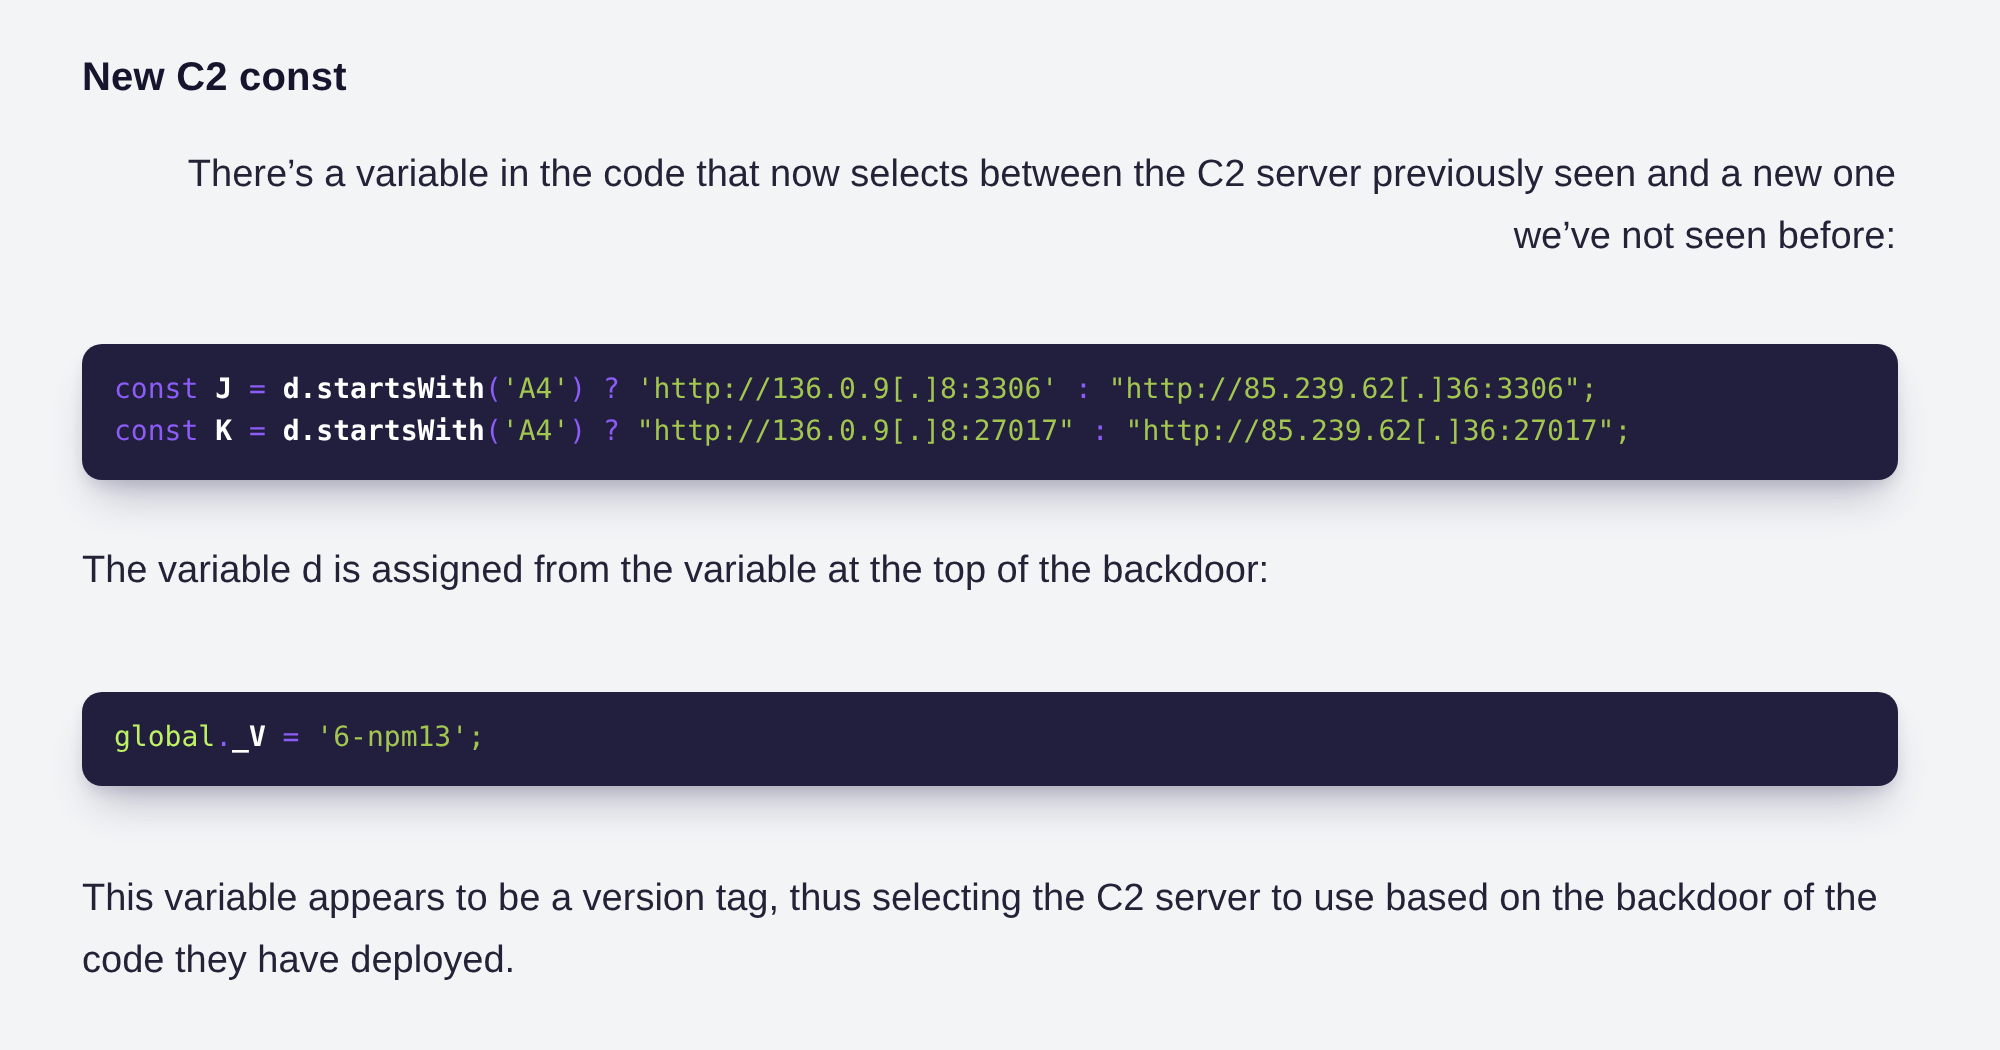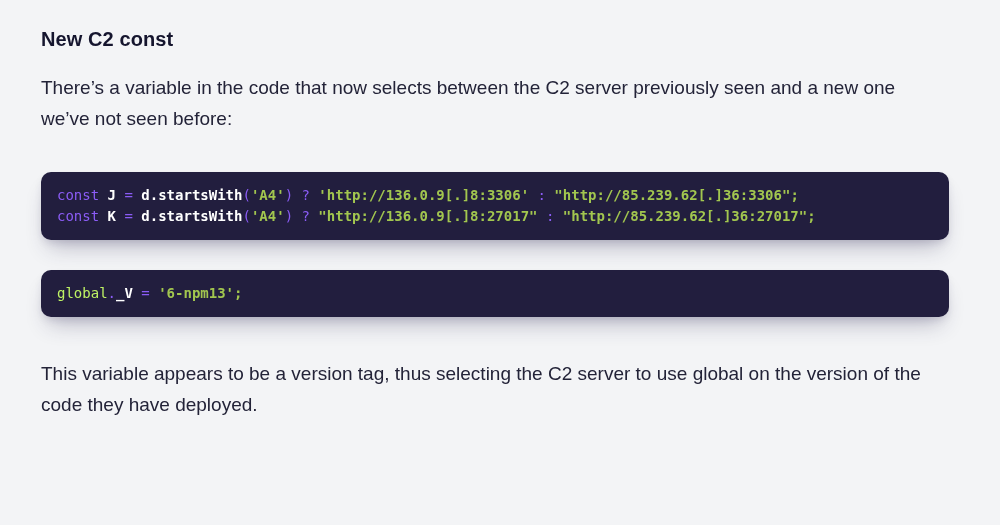--- a/index.html
+++ b/index.html
@@ -23,51 +23,52 @@
     margin: 0 0 21px 0;
     letter-spacing: 0.1px;
   }
   .para {
     font-size: 19px;
     line-height: 31px;
     margin: 0;
     color: #232338;
     max-width: 908px;
   }
-  .p-intro { margin-bottom: 38px; }
+  .p-intro { margin-bottom: 38px; text-align: right; }
   .p-mid   { margin-bottom: 45px; }
   .p-end   { margin-bottom: 0; }
   .code-card {
     width: 908px;
     background: #221e3e;
     border-radius: 10px;
     padding: 13px 16px;
     margin: 0 0 30px 0;
     font-family: "DejaVu Sans Mono", monospace;
     font-size: 14px;
     line-height: 21px;
     white-space: pre;
     overflow: hidden;
     box-shadow: 0 14px 22px -8px rgba(40, 35, 80, 0.30),
                 0 4px 8px -2px rgba(40, 35, 80, 0.15);
   }
   .code-card.last { margin-bottom: 41px; }
   .code-line { white-space: pre; }
   .tok-plain  { color: #8b5cf6; }
   .tok-ident  { color: #ffffff; font-weight: 700; }
-  .tok-string { color: #a2c64f; font-weight: bold; }
+  .tok-string { color: #a2c64f; }
   .tok-orange { color: #bef264; }
 </style>
 </head>
 <body>
 
 <main class="article">
   <h1 class="section-heading">New C2 const</h1>
 
   <p class="para p-intro">There’s a variable in the code that now selects between the C2 server previously seen and a new one we’ve not seen before:</p>
 
   <pre class="code-card"><div class="code-line"><span class="tok-plain">const </span><span class="tok-ident">J</span><span class="tok-plain"> = </span><span class="tok-ident">d.startsWith</span><span class="tok-plain">(</span><span class="tok-string">'A4'</span><span class="tok-plain">) ? </span><span class="tok-string">'http://136.0.9[.]8:3306'</span><span class="tok-plain"> : </span><span class="tok-string">"http://85.239.62[.]36:3306"</span><span class="tok-string">;</span></div><div class="code-line"><span class="tok-plain">const </span><span class="tok-ident">K</span><span class="tok-plain"> = </span><span class="tok-ident">d.startsWith</span><span class="tok-plain">(</span><span class="tok-string">'A4'</span><span class="tok-plain">) ? </span><span class="tok-string">"http://136.0.9[.]8:27017"</span><span class="tok-plain"> : </span><span class="tok-string">"http://85.239.62[.]36:27017"</span><span class="tok-string">;</span></div></pre>
 
+  <p class="para p-mid">The variable d is assigned from the variable at the top of the backdoor:</p>
 
   <pre class="code-card last"><div class="code-line"><span class="tok-orange">global</span><span class="tok-plain">.</span><span class="tok-ident">_V</span><span class="tok-plain"> = </span><span class="tok-string">'6-npm13'</span><span class="tok-string">;</span></div></pre>
 
-  <p class="para p-end">This variable appears to be a version tag, thus selecting the C2 server to use global on the version of the code they have deployed.</p>
+  <p class="para p-end">This variable appears to be a version tag, thus selecting the C2 server to use based on the backdoor of the code they have deployed.</p>
 </main>
 
 </body></html>

